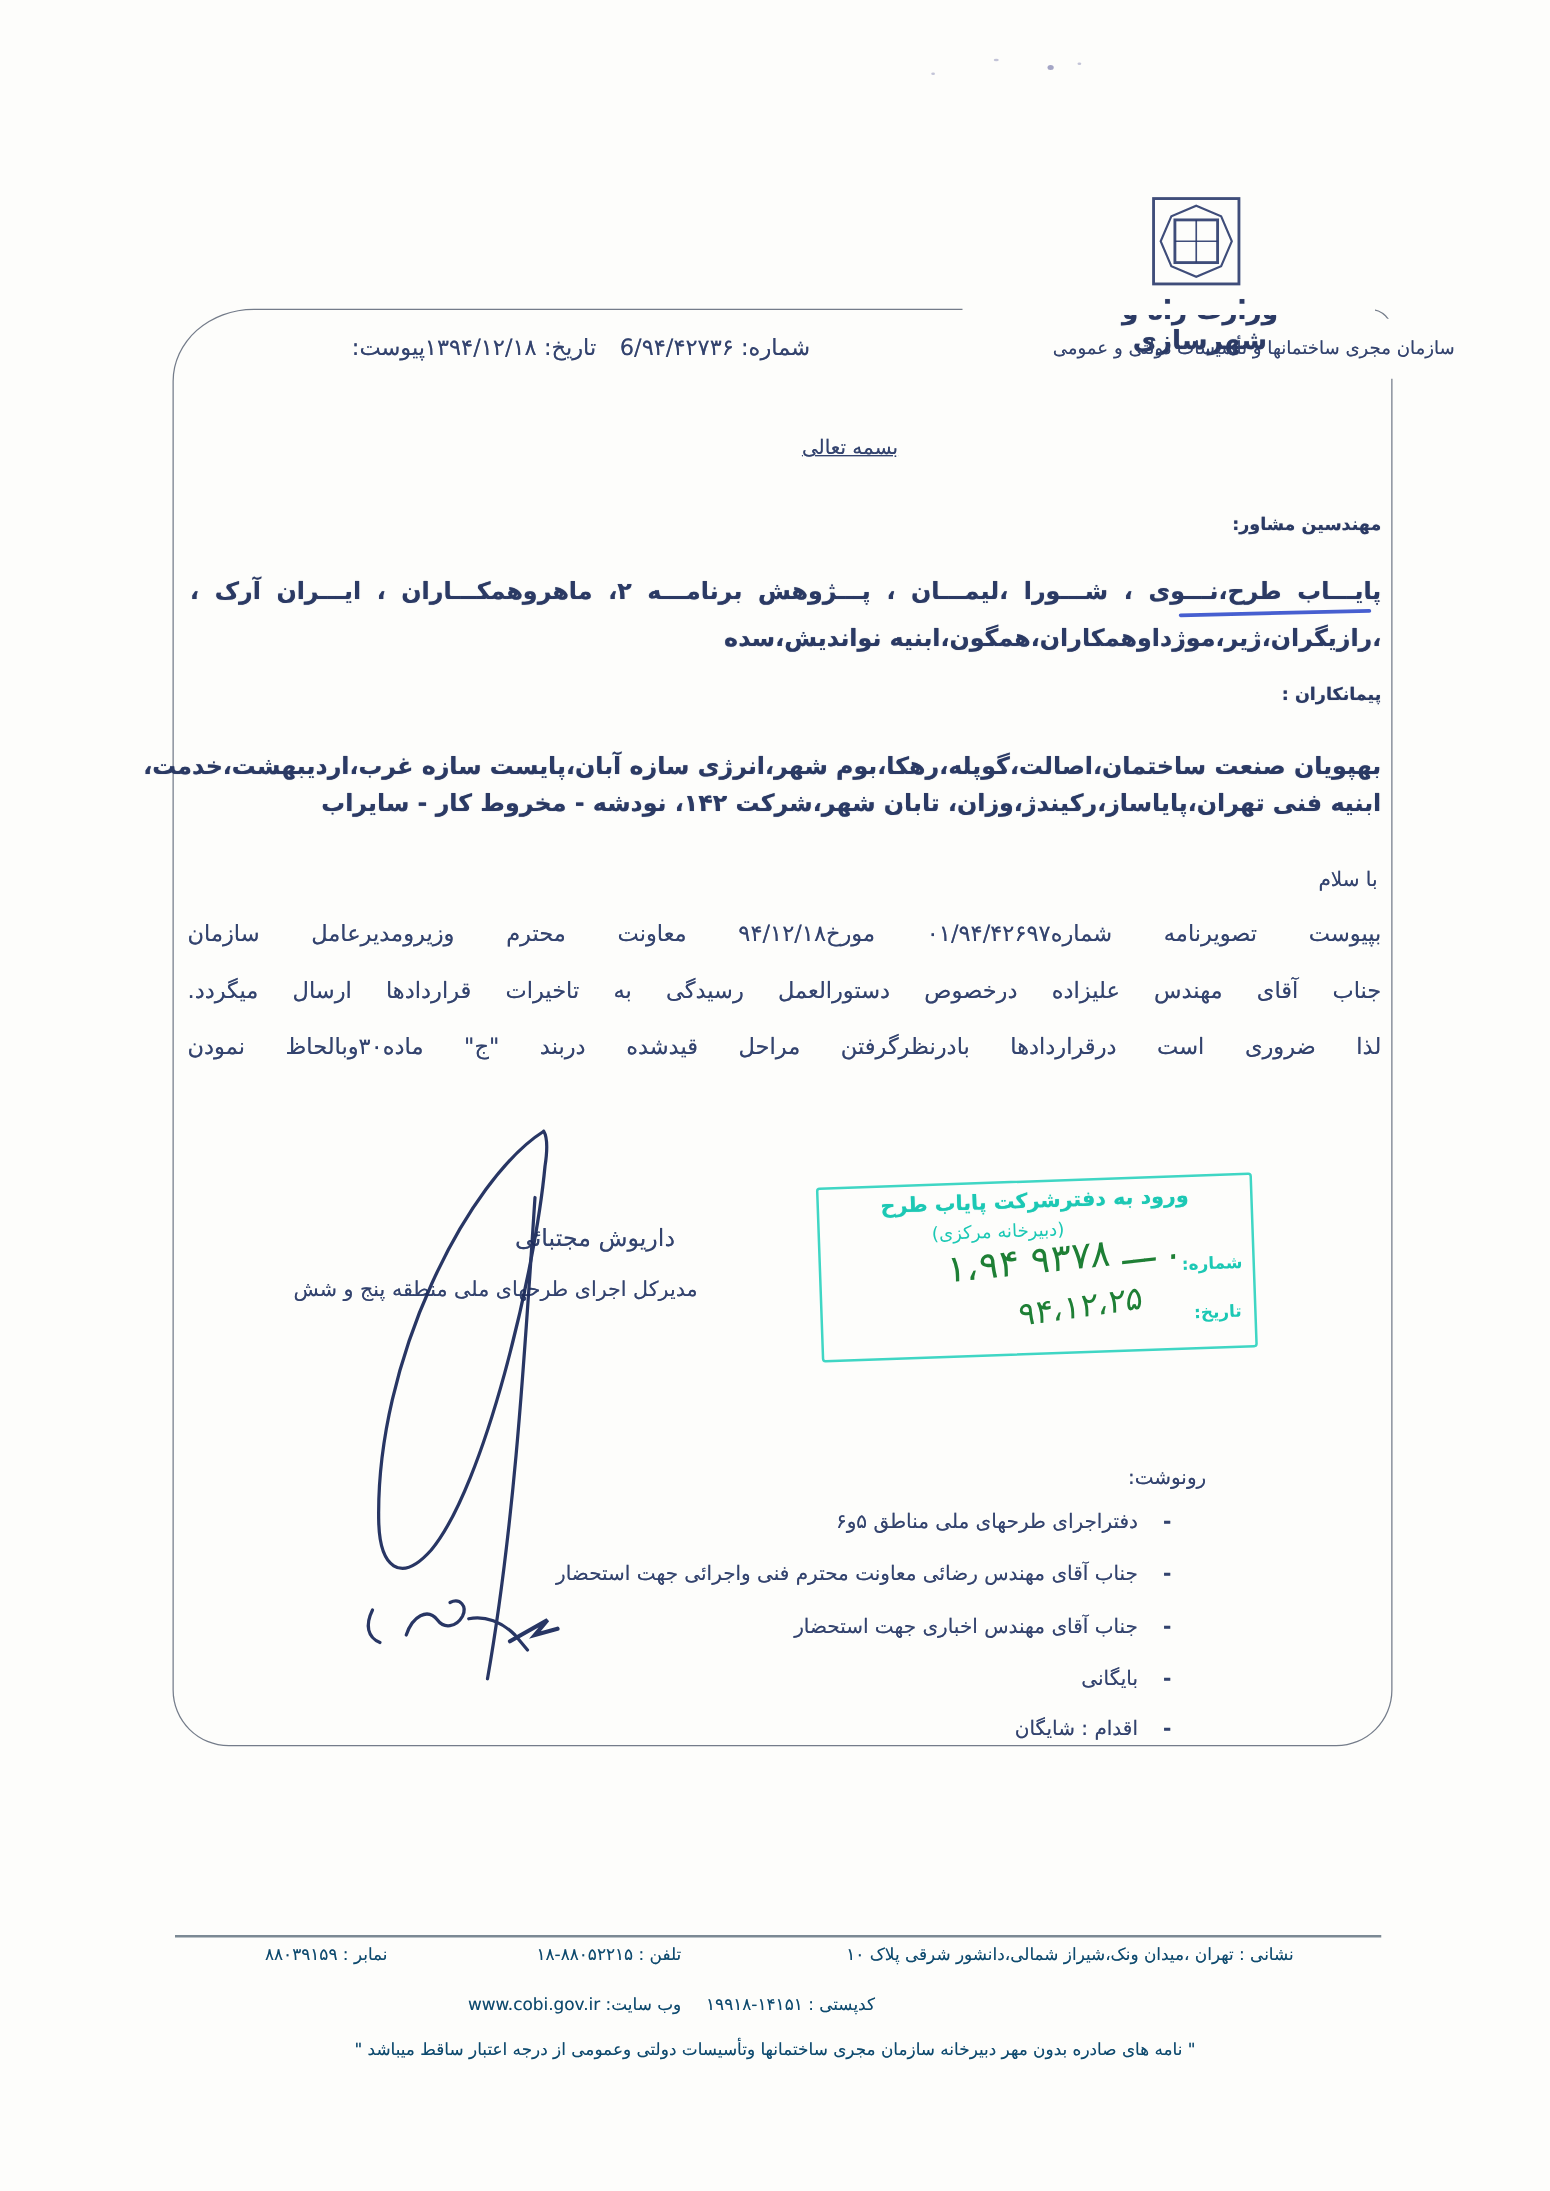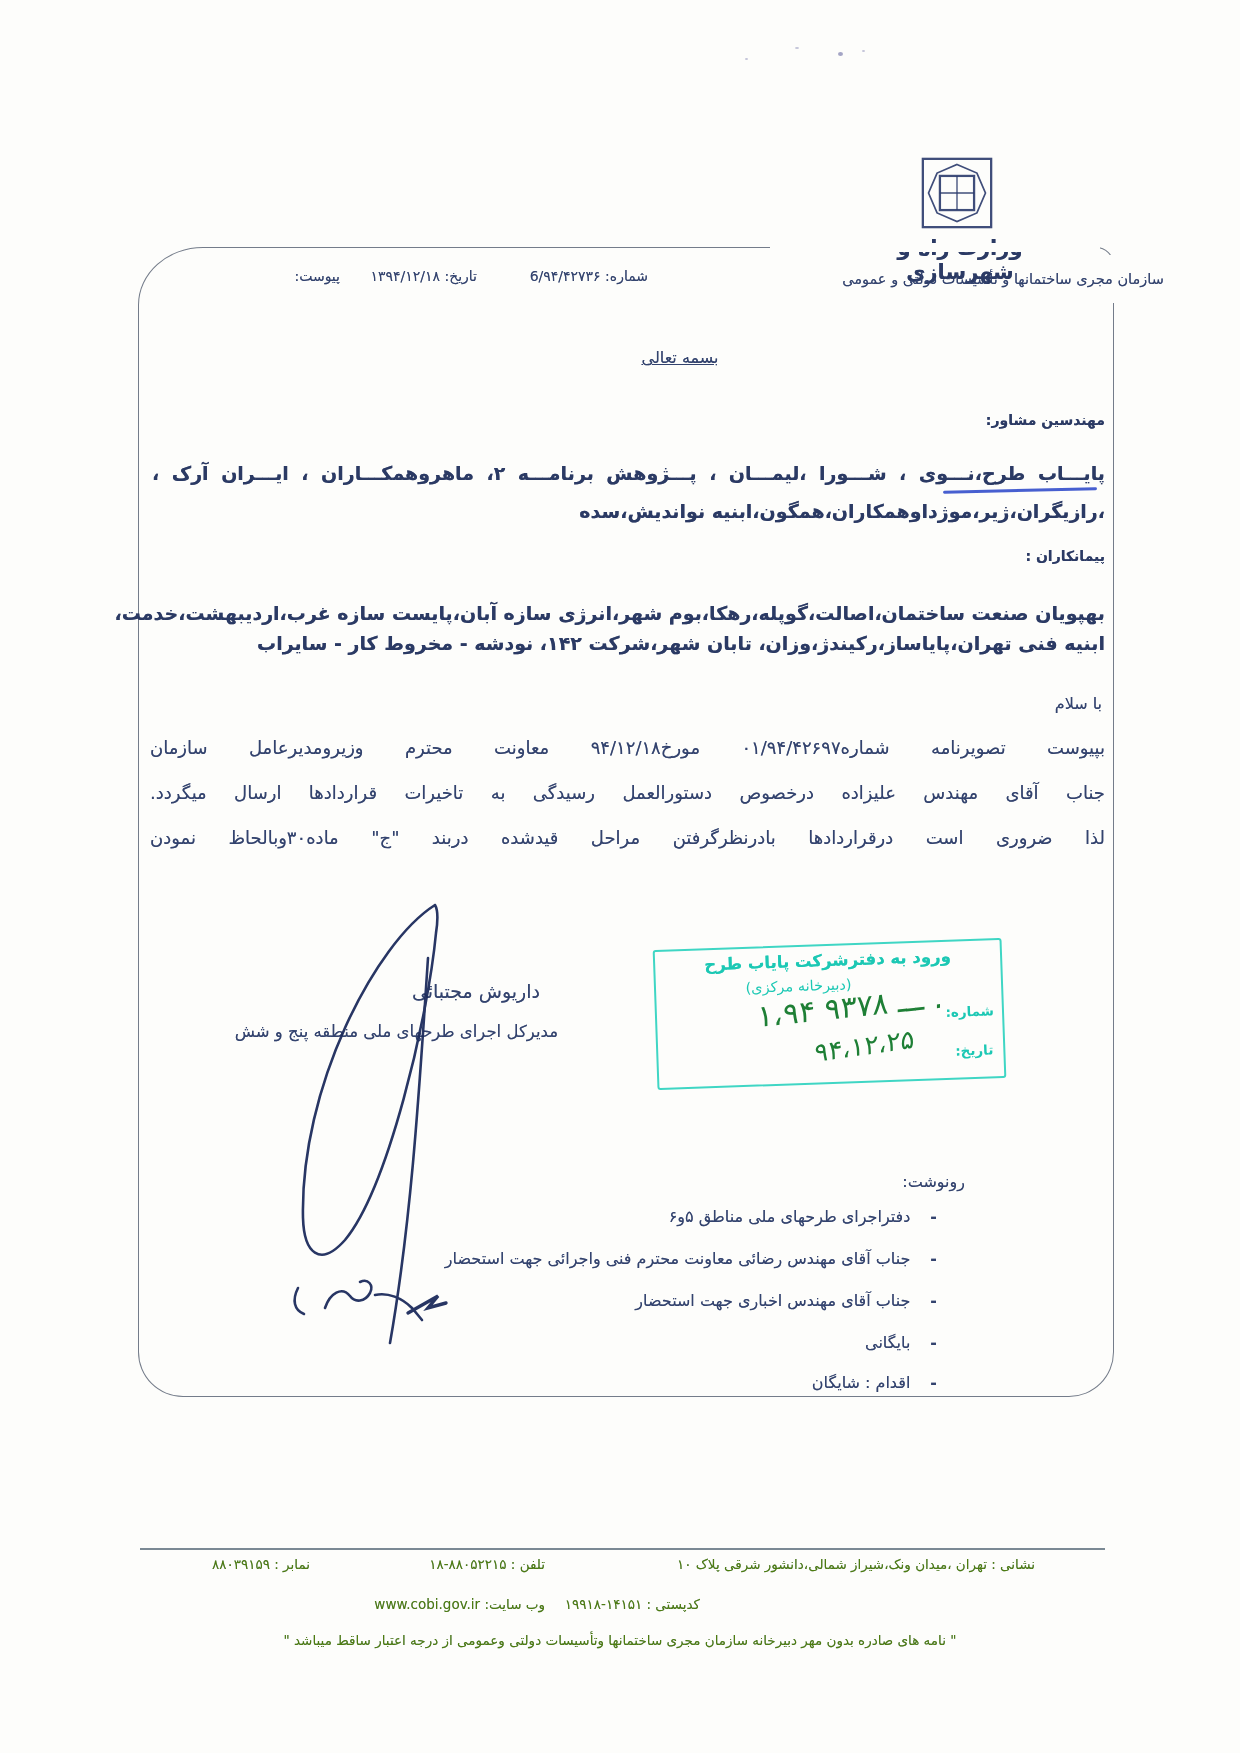--- a/index.html
+++ b/index.html
@@ -5,38 +5,38 @@
   html,body{margin:0;padding:0;background:#e8e8e8;}
   .page{
     position:relative;width:1240px;height:1753px;margin:0 auto;
     background:#fdfdfb;overflow:hidden;
     font-family:"DejaVu Sans",sans-serif;
     direction:rtl;
   }
   .abs{position:absolute;}
   .ink{color:#33436e;text-shadow:0 0 .5px rgba(42,58,105,.55);}
   .ink-bold{color:#2b3a64;font-weight:700;text-shadow:0 0 .6px rgba(35,50,95,.6);}
-  .footer-ink{color:#4d7c0f;text-shadow:0 0 .5px rgba(60,90,125,.5);}
+  .footer-ink{color:#0c4a6e;text-shadow:0 0 .5px rgba(60,90,125,.5);}
 
   
   .specks span{position:absolute;background:#7d7fae;border-radius:50%;opacity:.45;}
   .logo-box{left:920px;top:156px;}
   .ministry-name{left:845px;top:236px;width:230px;text-align:center;font-size:21px;font-weight:600;letter-spacing:.5px;}
   .org-name{left:838px;top:271px;width:330px;text-align:center;font-size:14.5px;font-weight:500;}
 
   
   .frame{
     left:138px;top:247px;width:974px;height:1148px;
     border:1.6px solid #5c6575;opacity:.85;
     border-radius:65px 18px 45px 45px / 58px 18px 45px 45px;
   }
   .frame-patch{background:#fdfdfb;}
 
   
-  .meta{top:268px;font-size:14px;white-space:nowrap;text-align:right;}
+  .meta{top:268px;font-size:18px;white-space:nowrap;text-align:right;}
 
   .besmele{left:580px;top:348px;width:200px;text-align:center;font-size:16px;text-decoration:underline;}
 
   
   .h-label{font-size:14px;white-space:nowrap;}
   .names-line{left:152px;width:953px;font-size:19px;text-align:justify;text-align-last:justify;white-space:nowrap;margin-top:12px;}
   .names-line-part{font-size:19px;white-space:nowrap;}
   .pen-underline{left:943px;top:489px;width:154px;height:3px;background:#2743c8;opacity:.85;transform:rotate(-1.3deg);border-radius:2px;}
 
   .salutation{right:138px;top:694px;font-size:16px;}

